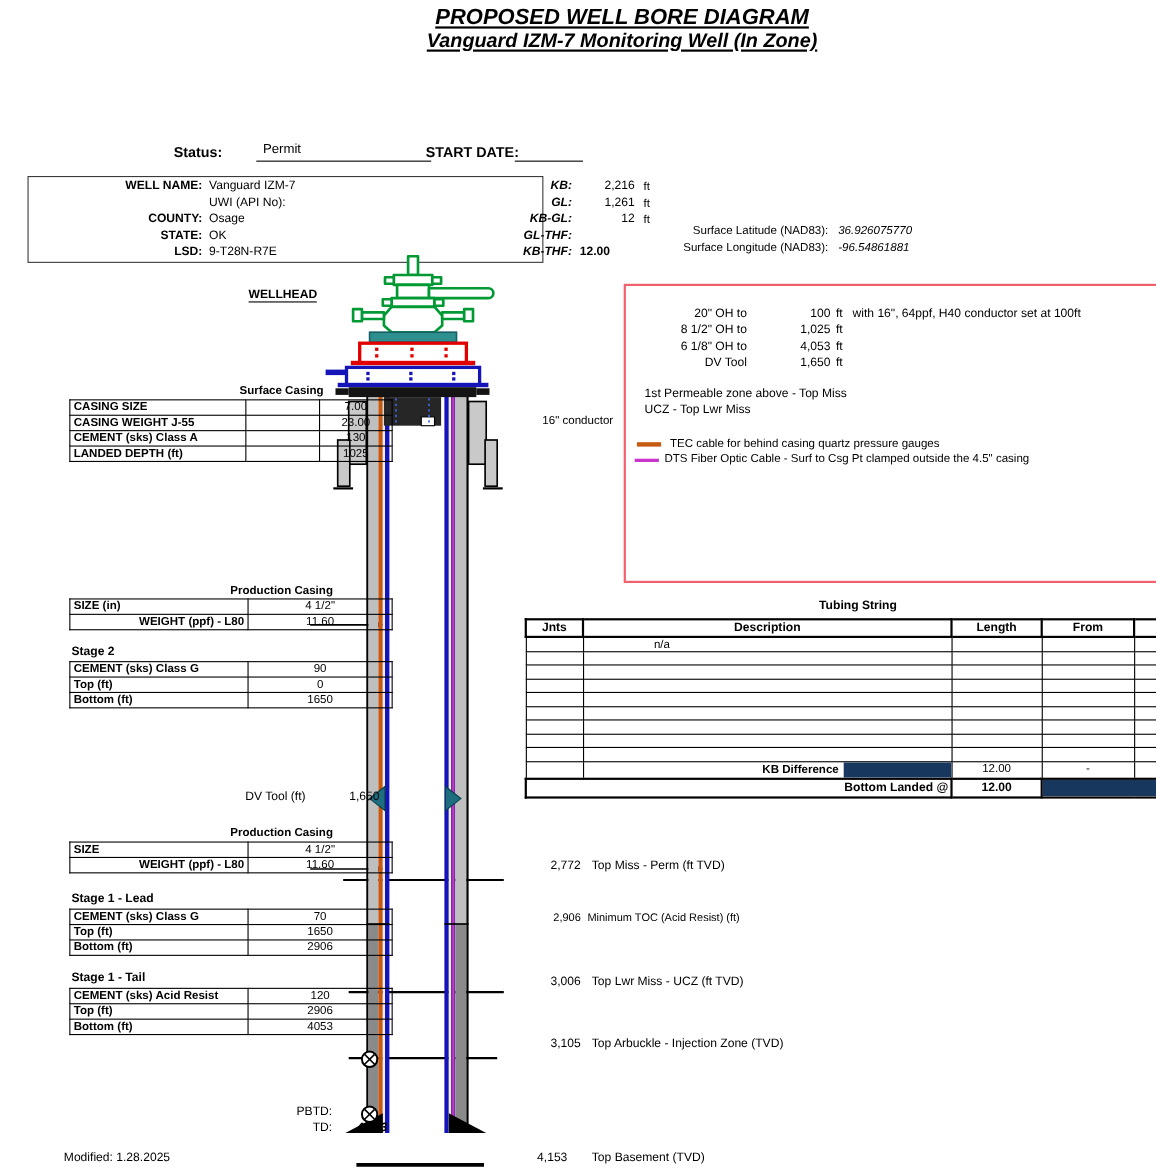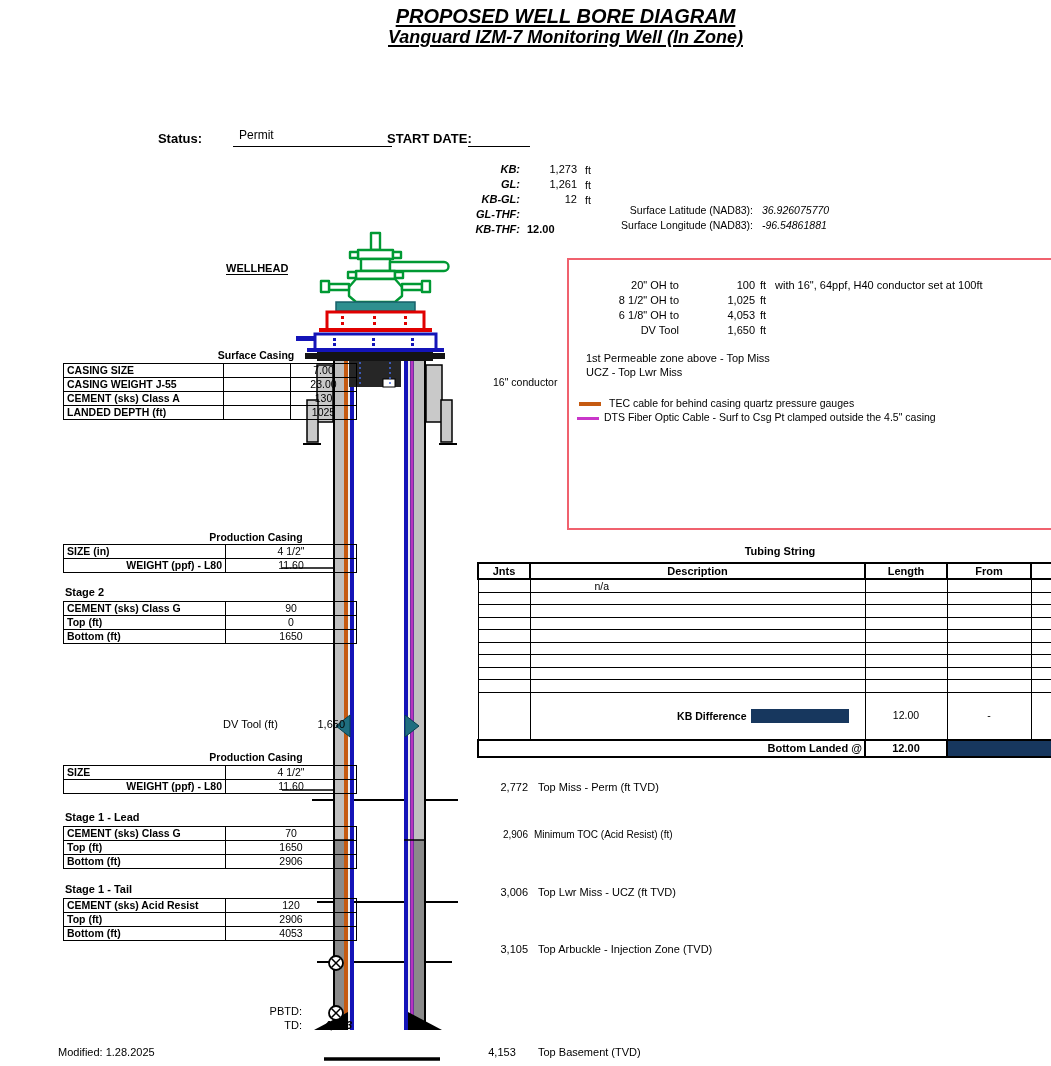--- a/index.html
+++ b/index.html
@@ -28,21 +28,21 @@
              white-space:nowrap;overflow:hidden;}
   td.tl{font-weight:700;text-align:left;}
   td.trr{font-weight:700;text-align:right;}
   td.tv{text-align:center;font-weight:400;}
   
   table.tt{position:absolute;border-collapse:collapse;table-layout:fixed;background:transparent;}
   table.tt td{border:1px solid #000;font-size:10.5px;height:11.5px;padding:0 2px;line-height:1;
               white-space:nowrap;overflow:hidden;}
   table.tt tr.th td{border:2px solid #000;font-weight:700;text-align:center;font-size:11px;height:14px;}
   table.tt td.nacell{padding-left:64px;}
-  table.tt td.kbc{padding:16px;height:14px;}
+  table.tt td.kbc{padding:0;height:14px;}
   .kbwrap{display:flex;height:100%;align-items:stretch;}
   .kbl{flex:1;font-weight:700;text-align:right;padding-right:4px;line-height:14px;}
   .kbnavy{width:98px;background:var(--navy,#17375e);}
   table.tt td.blr{font-weight:700;text-align:right;border:2px solid #000;height:15px;font-size:11px;}
   table.tt td.blv{font-weight:700;text-align:center;border:2.5px solid #000;height:15px;font-size:11px;}
   table.tt td.blnavy{background:var(--navy,#17375e);border:2px solid #000;}
   table.tt td.dash{text-align:center;}
   .swatch{position:absolute;height:4px;background:var(--tec,#c55a11);}
   .swatch2{position:absolute;height:3px;background:var(--dts,#c936c9);}
   svg{position:absolute;left:0;top:0;}
@@ -162,24 +162,36 @@
   </svg>
 
   <div class="abs txt f20 bi ul cen" style="left:0;top:5px;width:1051px;">PROPOSED WELL BORE DIAGRAM</div>
   <div class="abs txt f18 bi ul cen" style="left:0;top:27px;width:1051px;">Vanguard IZM-7 Monitoring Well (In Zone)</div>
 
   <div class="abs txt f13 b rt" style="left:90px;top:131px;width:72px;">Status:</div>
   <div class="abs txt f12 uline" style="left:193px;top:128px;width:153px;height:18px;padding-left:6px;">Permit</div>
   <div class="abs txt f13 b" style="left:347px;top:131px;">START DATE:</div>
   <div class="abs txt uline" style="left:428px;top:128px;width:62px;height:18px;"></div>
 
+  <div class="abs infobox" style="left:25px;top:160px;width:467px;height:77px;">
+    <div class="abs f11 b rt" style="left:0;top:2px;width:158px;">WELL NAME:</div>
+    <div class="abs f11" style="left:164px;top:2px;">Vanguard IZM-7</div>
+    <div class="abs f11 b rt" style="left:0;top:17px;width:158px;"></div>
+    <div class="abs f11" style="left:164px;top:17px;">UWI (API No):</div>
+    <div class="abs f11 b rt" style="left:0;top:32px;width:158px;">COUNTY:</div>
+    <div class="abs f11" style="left:164px;top:32px;">Osage</div>
+    <div class="abs f11 b rt" style="left:0;top:47px;width:158px;">STATE:</div>
+    <div class="abs f11" style="left:164px;top:47px;">OK</div>
+    <div class="abs f11 b rt" style="left:0;top:62px;width:158px;">LSD:</div>
+    <div class="abs f11" style="left:164px;top:62px;">9-T28N-R7E</div>
+  </div>
 
   <div class="abs txt" style="left:0;top:0;">
     <div class="abs f11 bi rt" style="left:400px;top:163px;width:80px;">KB:</div>
-    <div class="abs f11 rt" style="left:495px;top:163px;width:42px;">1,273</div>
+    <div class="abs f11 rt" style="left:495px;top:163px;width:42px;">2,216</div>
     <div class="abs f10" style="left:545px;top:164px;">ft</div>
     <div class="abs f11 bi rt" style="left:400px;top:178px;width:80px;">GL:</div>
     <div class="abs f11 rt" style="left:495px;top:178px;width:42px;">1,261</div>
     <div class="abs f10" style="left:545px;top:179px;">ft</div>
     <div class="abs f11 bi rt" style="left:400px;top:193px;width:80px;">KB-GL:</div>
     <div class="abs f11 rt" style="left:495px;top:193px;width:42px;">12</div>
     <div class="abs f10" style="left:545px;top:194px;">ft</div>
     <div class="abs f11 bi rt" style="left:400px;top:208px;width:80px;">GL-THF:</div>
     <div class="abs f11 bi rt" style="left:400px;top:223px;width:80px;">KB-THF:</div>
     <div class="abs f11 b" style="left:487px;top:223px;">12.00</div>

